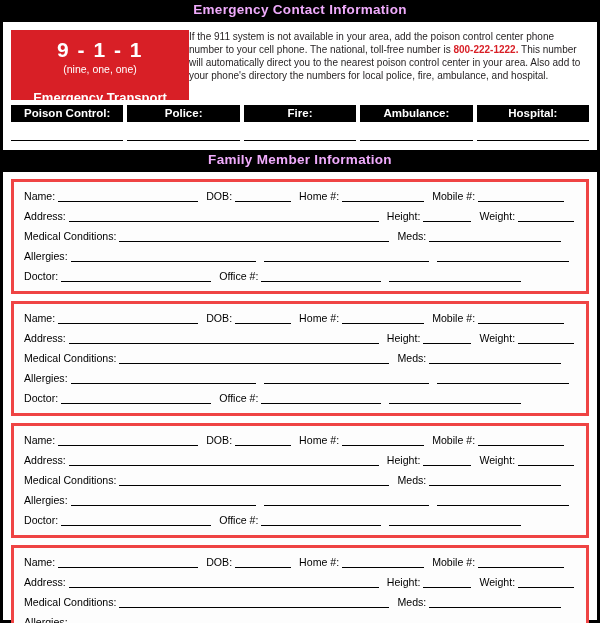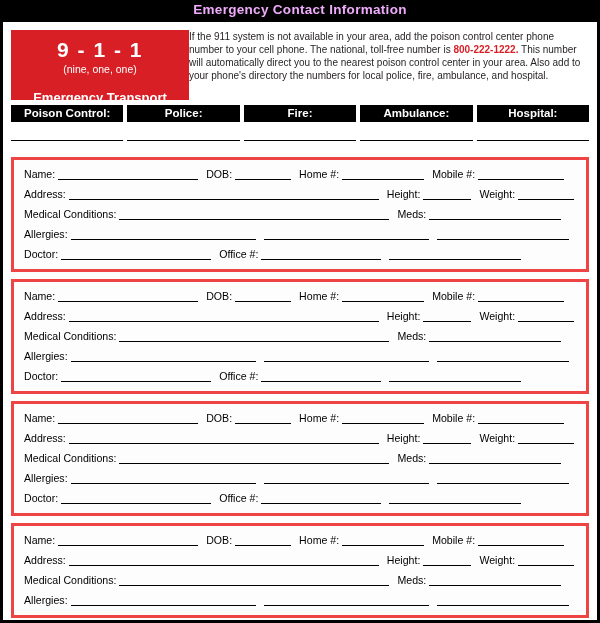--- a/index.html
+++ b/index.html
@@ -180,20 +180,21 @@
   </div>
 
   <div class="contact-lines">
     <div class="cell"></div>
     <div class="cell"></div>
     <div class="cell"></div>
     <div class="cell"></div>
     <div class="cell"></div>
   </div>
 
+  <div class="section-bar">Family Member Information</div>
 
   <div class="cards">
 
     <div class="card">
       <div class="row">
         <span class="lbl">Name:</span>
         <span class="ln w-name"></span>
         <span class="lbl">DOB:</span>
         <span class="ln w-dob"></span>
         <span class="lbl">Home #:</span>

